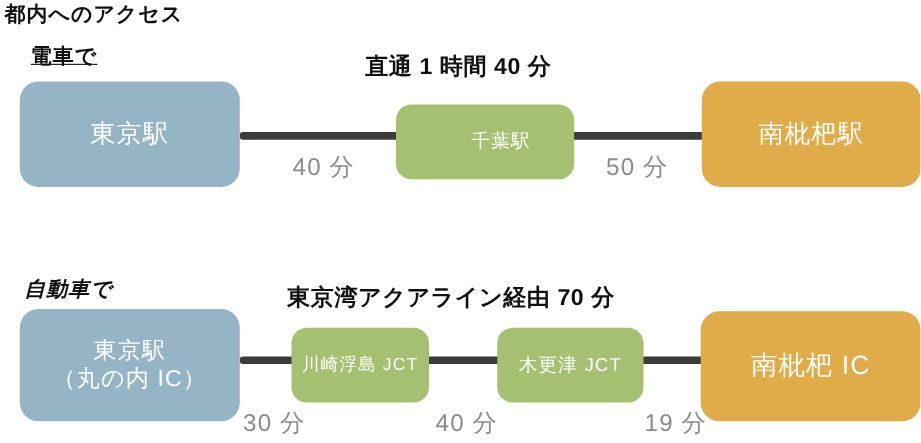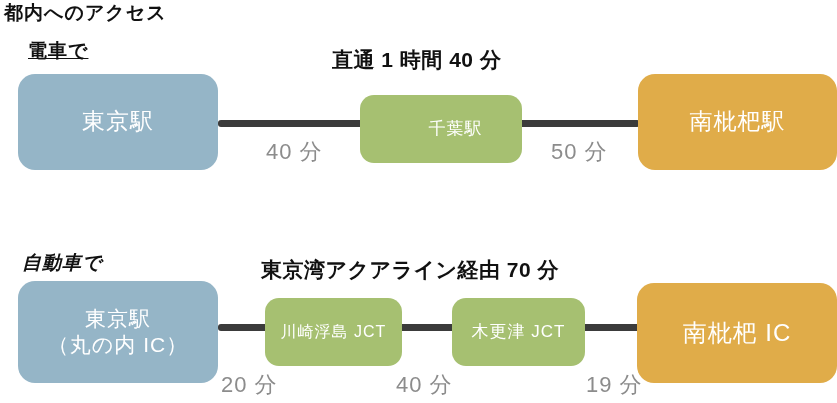--- a/index.html
+++ b/index.html
@@ -102,29 +102,29 @@
 
   <div class="route-header" style="left:261px; top:256px;">東京湾アクアライン経由 70 分</div>
 
   <div class="route-line" style="left:218px; top:324px; width:422px;"></div>
 
   <div class="node node-big node-origin two-line" style="left:18px; top:281px; width:200px; height:102px;">
     <span>東京駅</span>
     <span>（丸の内 IC）</span>
   </div>
 
-  <div class="node node-small node-via" style="left:265px; top:298px; width:137px; height:68px; font-size:16px;">
+  <div class="node node-small node-via" style="left:265px; top:298px; width:125px; height:68px; font-size:16px;">
     <span>川崎浮島 JCT</span>
   </div>
 
   <div class="node node-small node-via" style="left:452px; top:298px; width:133px; height:68px;">
     <span>木更津 JCT</span>
   </div>
 
   <div class="node node-big node-dest" style="left:637px; top:283px; width:200px; height:100px; font-size:24px;">
     <span>南枇杷 IC</span>
   </div>
 
-  <div class="time-label" style="left:221px; top:370px;">20 分</div>
+  <div class="time-label" style="left:221px; top:370px;">30 分</div>
   <div class="time-label" style="left:396px; top:370px;">40 分</div>
   <div class="time-label" style="left:586px; top:370px;">19 分</div>
 
 </div>
 
 </body></html>

